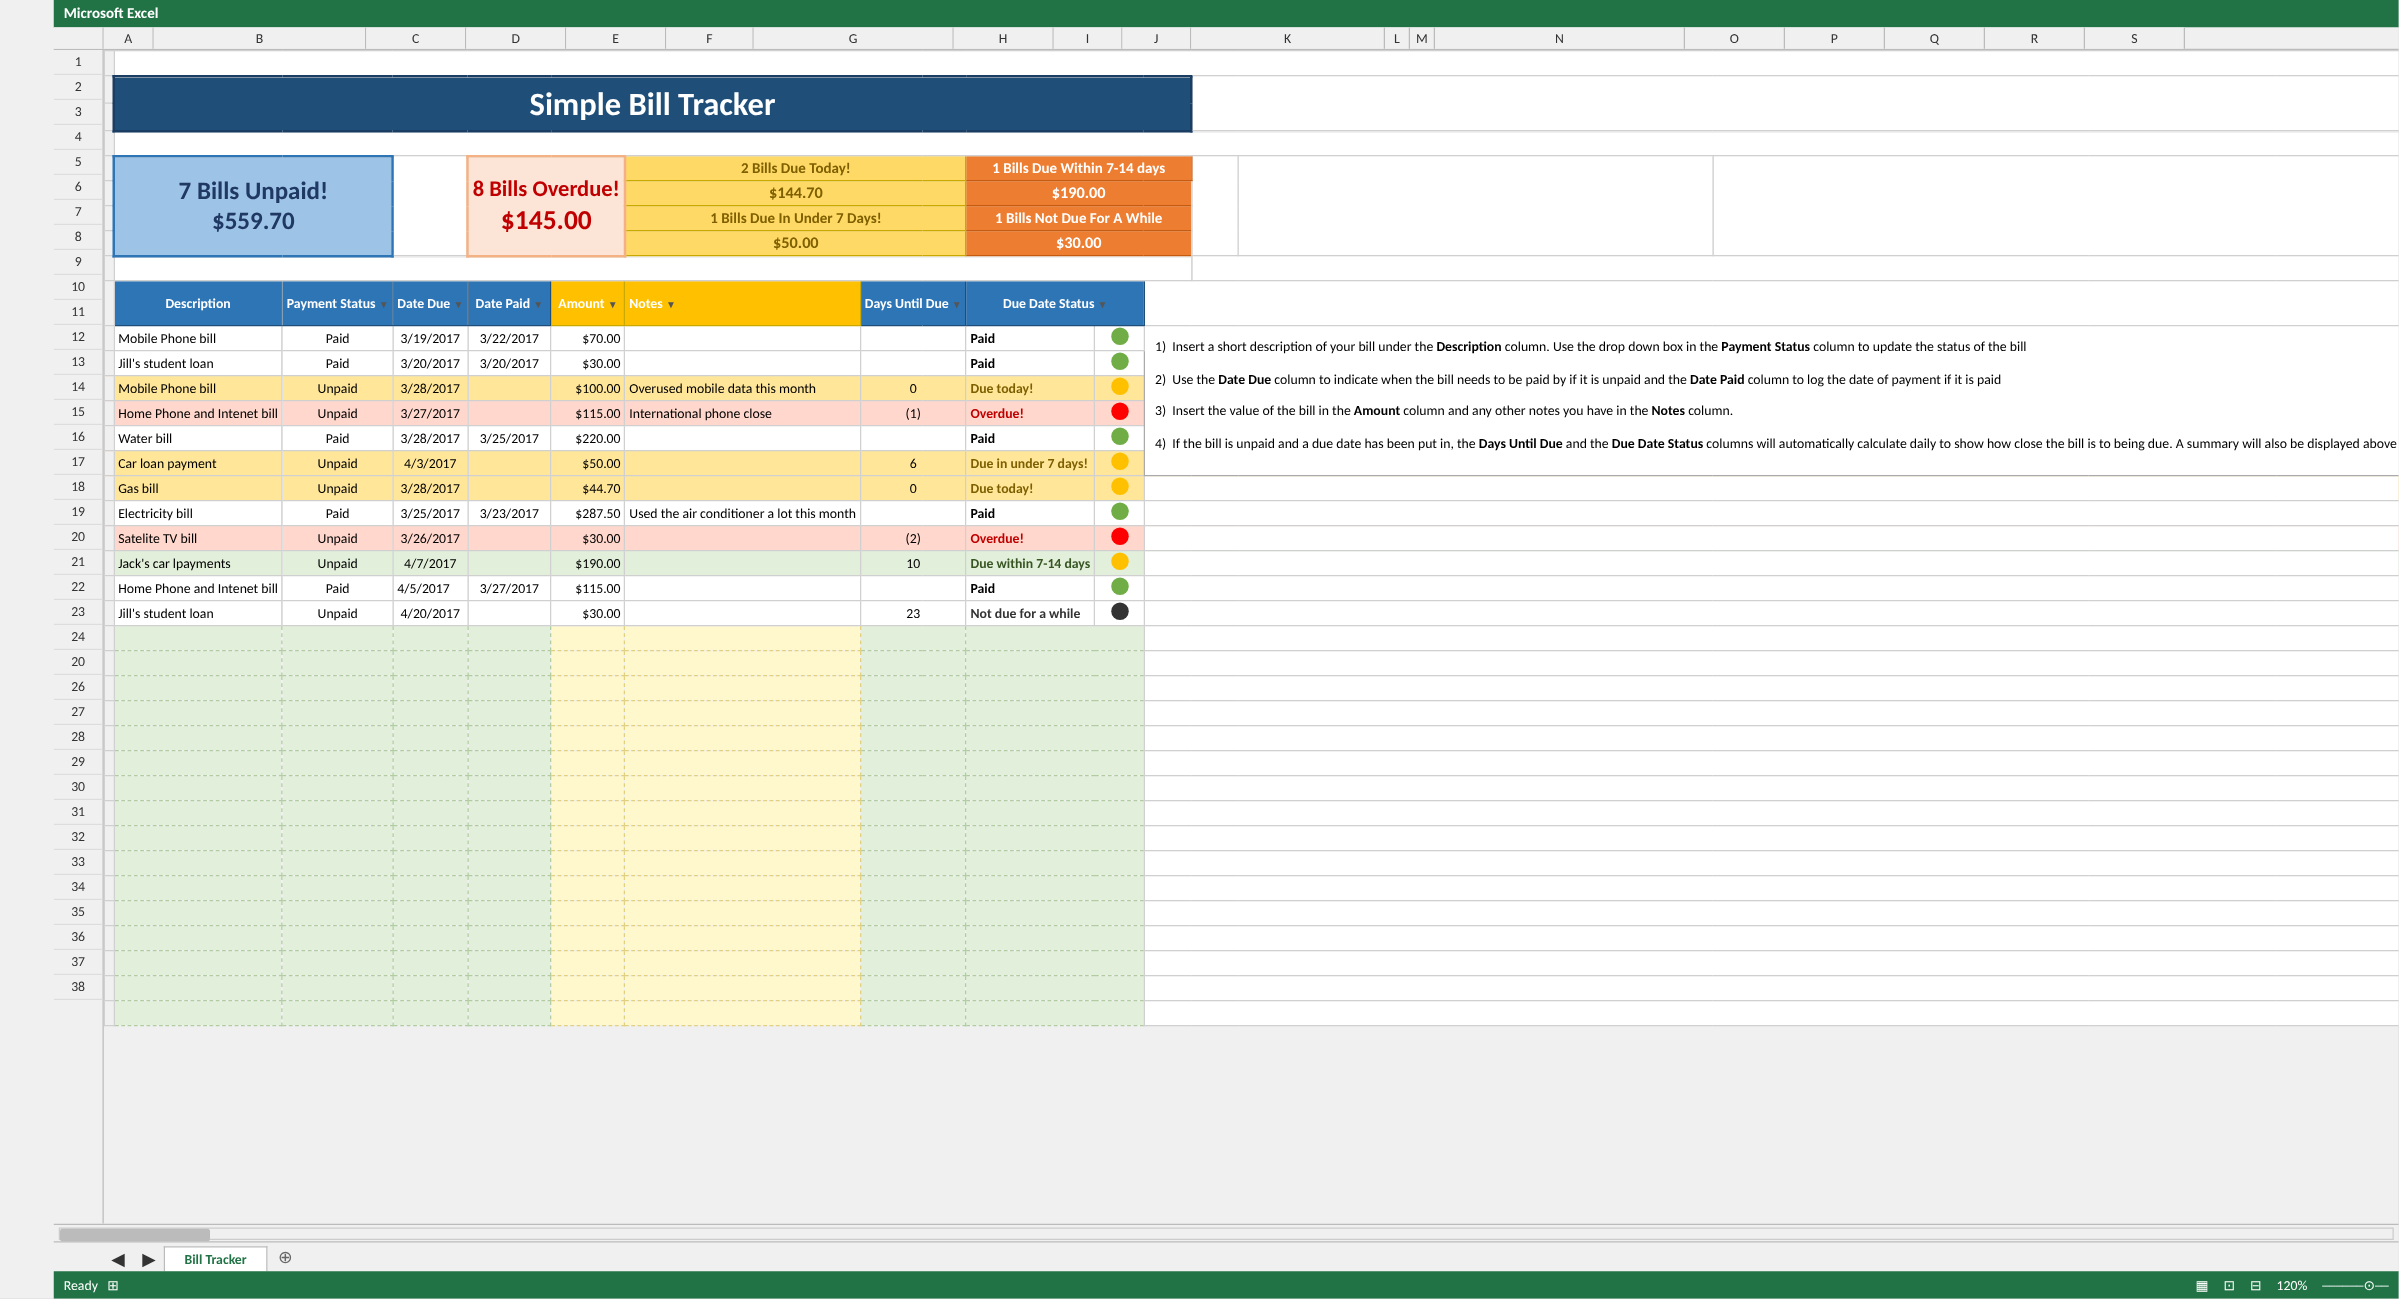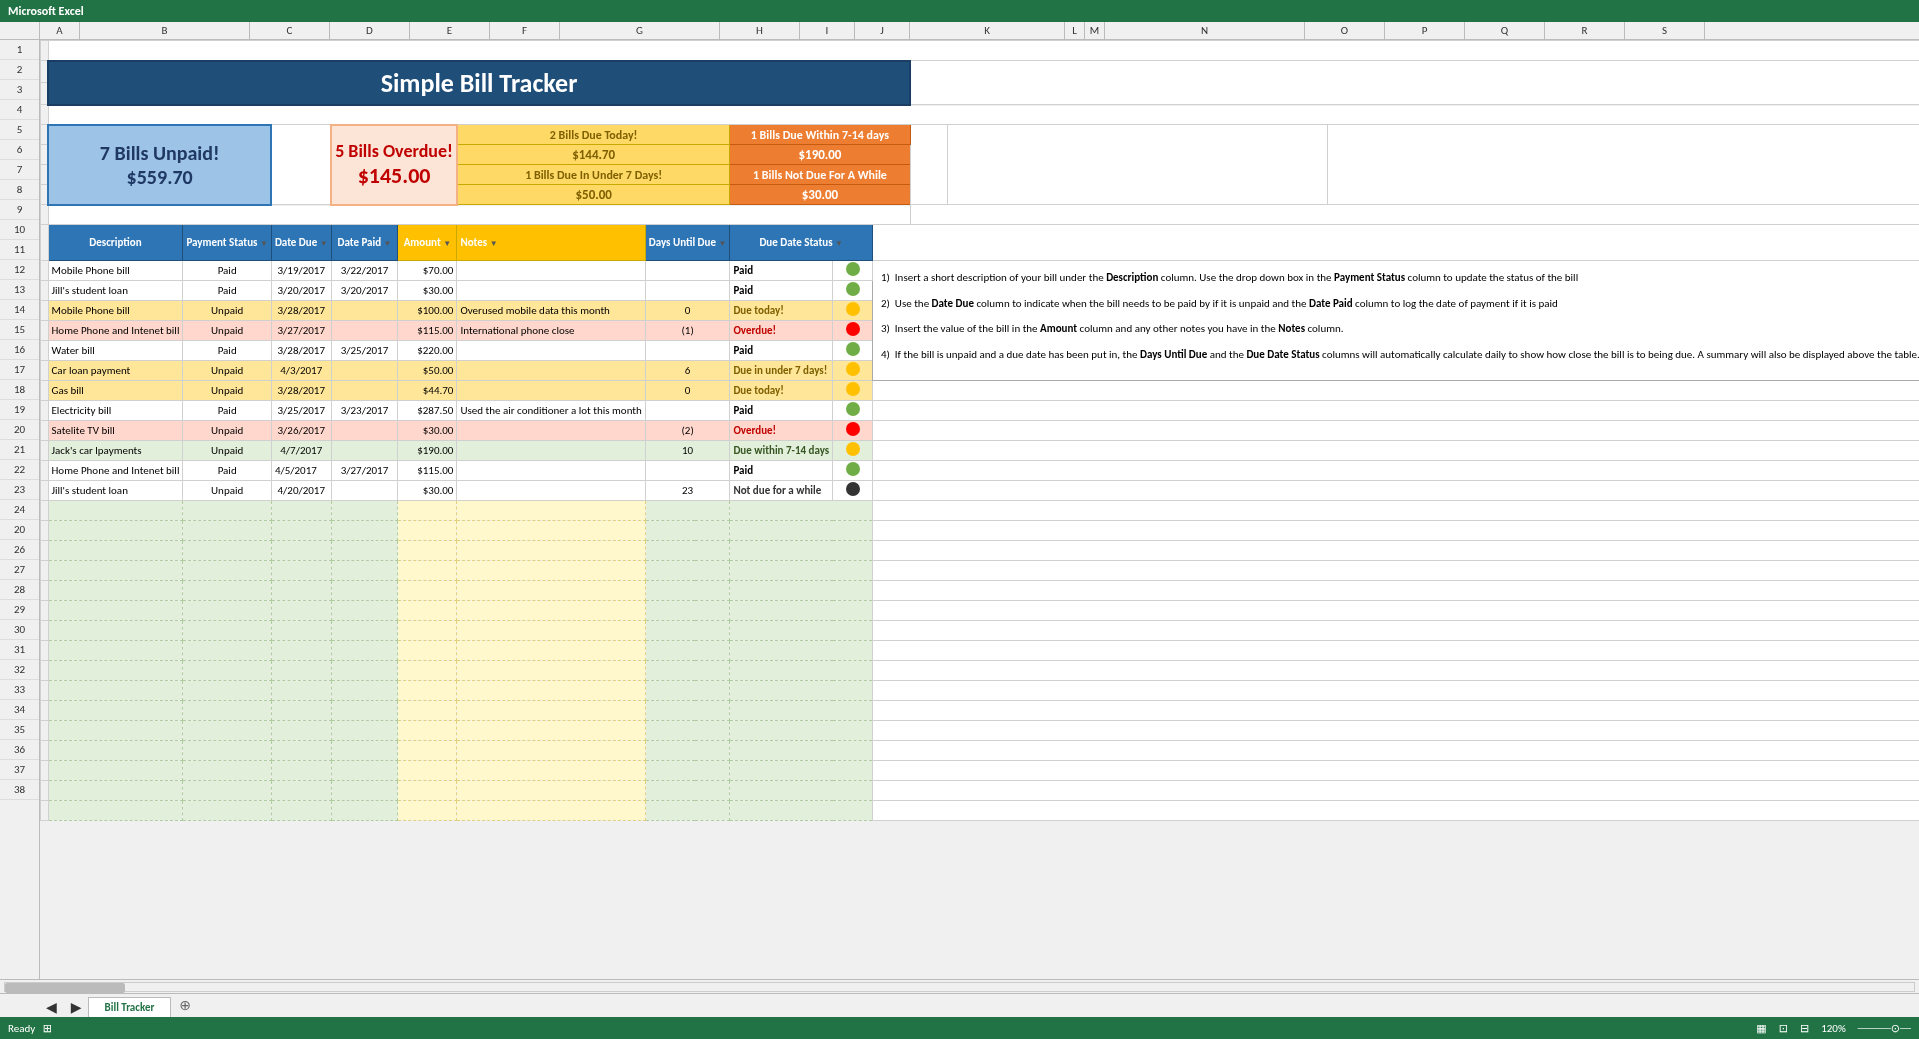--- a/index.html
+++ b/index.html
@@ -12,20 +12,21 @@
       height: 1039px;
     }
 
     
     .excel-outer {
       width: 1919px;
       height: 1039px;
       display: flex;
       flex-direction: column;
       background: #f0f0f0;
+      padding-left: 43px;
     }
 
     
     .ribbon {
       height: 22px;
       background: #217346;
       display: flex;
       align-items: center;
       padding: 0 8px;
     }
@@ -331,21 +332,21 @@
           <td style="background:#f0f0f0;border-color:#d0d0d0"></td>
 
           <td colspan="2" rowspan="4" style="background:#9dc3e6;border:2px solid #2e75b6;text-align:center;vertical-align:middle;height:76px">
             <div style="font-size:20px;font-weight:bold;color:#1f3864">7 Bills Unpaid!</div>
             <div style="font-size:20px;font-weight:bold;color:#1f3864">$559.70</div>
           </td>
 
           <td rowspan="4" style="background:white;border-color:#d0d0d0"></td>
 
           <td colspan="2" rowspan="4" style="background:#fce4d6;border:2px solid #f4b183;text-align:center;vertical-align:middle">
-            <div style="font-size:18px;font-weight:bold;color:#c00000">5 Bills Overdue!</div>
+            <div style="font-size:18px;font-weight:bold;color:#c00000">8 Bills Overdue!</div>
             <div style="font-size:22px;font-weight:bold;color:#c00000">$145.00</div>
           </td>
 
           <td colspan="3" style="background:#ffd966;border:1px solid #c9a800;text-align:center;vertical-align:middle;font-size:12px;font-weight:bold;color:#7f6000;height:20px">2 Bills Due Today!</td>
 
           <td colspan="3" style="background:#ed7d31;border:1px solid #c55a11;text-align:center;vertical-align:middle;font-size:12px;font-weight:bold;color:white;height:20px">1 Bills Due Within 7-14 days</td>
 
           <td rowspan="4" style="background:white;border-color:#d0d0d0"></td>
 
           <td rowspan="4" style="background:white;border-color:#d0d0d0"></td>

